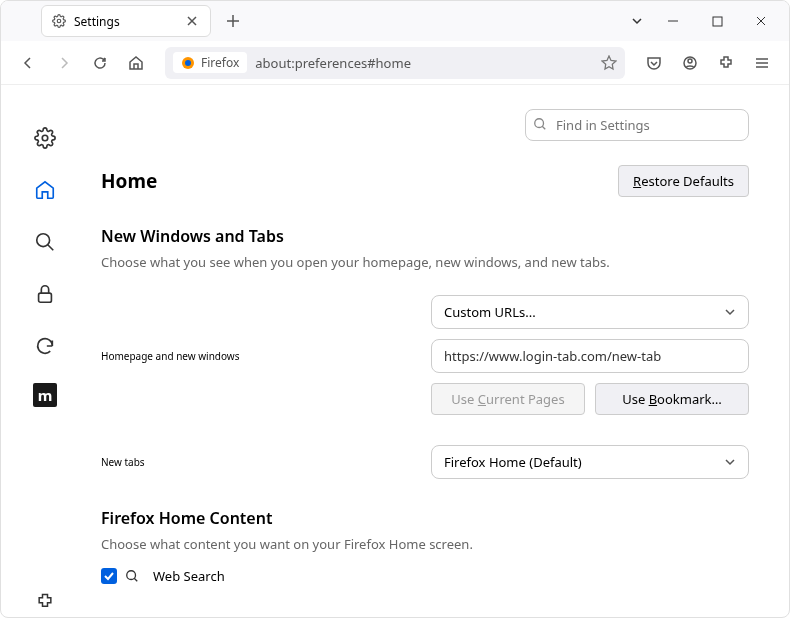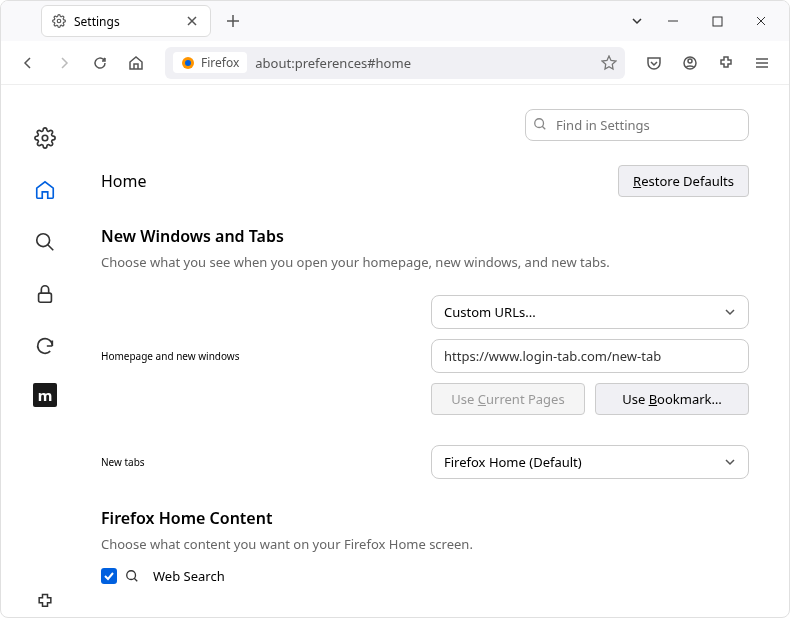--- a/index.html
+++ b/index.html
@@ -30,21 +30,21 @@
     .side-m { width: 24px; height: 24px; background: #1a1a1a; color: #fff; display: flex; align-items: center; justify-content: center; font-weight: bold; font-size: 15px; border-radius: 2px; }
     .side-spacer { flex: 1; }
     
     .main { flex: 1; padding: 24px 40px 0 12px; overflow: hidden; }
     .search-wrap { display: flex; justify-content: flex-end; margin-bottom: 24px; }
     .find-input { width: 224px; height: 32px; border: 1px solid #ccc; border-radius: 8px; padding: 0 10px 0 30px; font-size: 13px; background: #fff; }
     .find-wrap { position: relative; }
     .find-icon { position: absolute; left: 8px; top: 8px; color: #888; }
     
     .header-row { display: flex; align-items: center; justify-content: space-between; margin-bottom: 28px; }
-    h1 { font-size: 16px; font-weight: 400; }
+    h1 { font-size: 19px; font-weight: 700; }
     .btn { padding: 6px 14px; border: 1px solid #ccc; background: #f0f0f4; border-radius: 4px; font-size: 13px; cursor: pointer; }
     .btn.disabled { color: #999; background: #f5f5f5; }
     .btn .ul { text-decoration: underline; }
     
     h2 { font-size: 16px; font-weight: 600; margin-bottom: 6px; }
     .desc { font-size: 13px; color: #666; margin-bottom: 24px; }
     
     .form-row { display: flex; align-items: center; margin-bottom: 10px; }
     .label-col { width: 330px; font-size: 10px; color: #000000; }
     .ctrl-col { flex: 1; }

